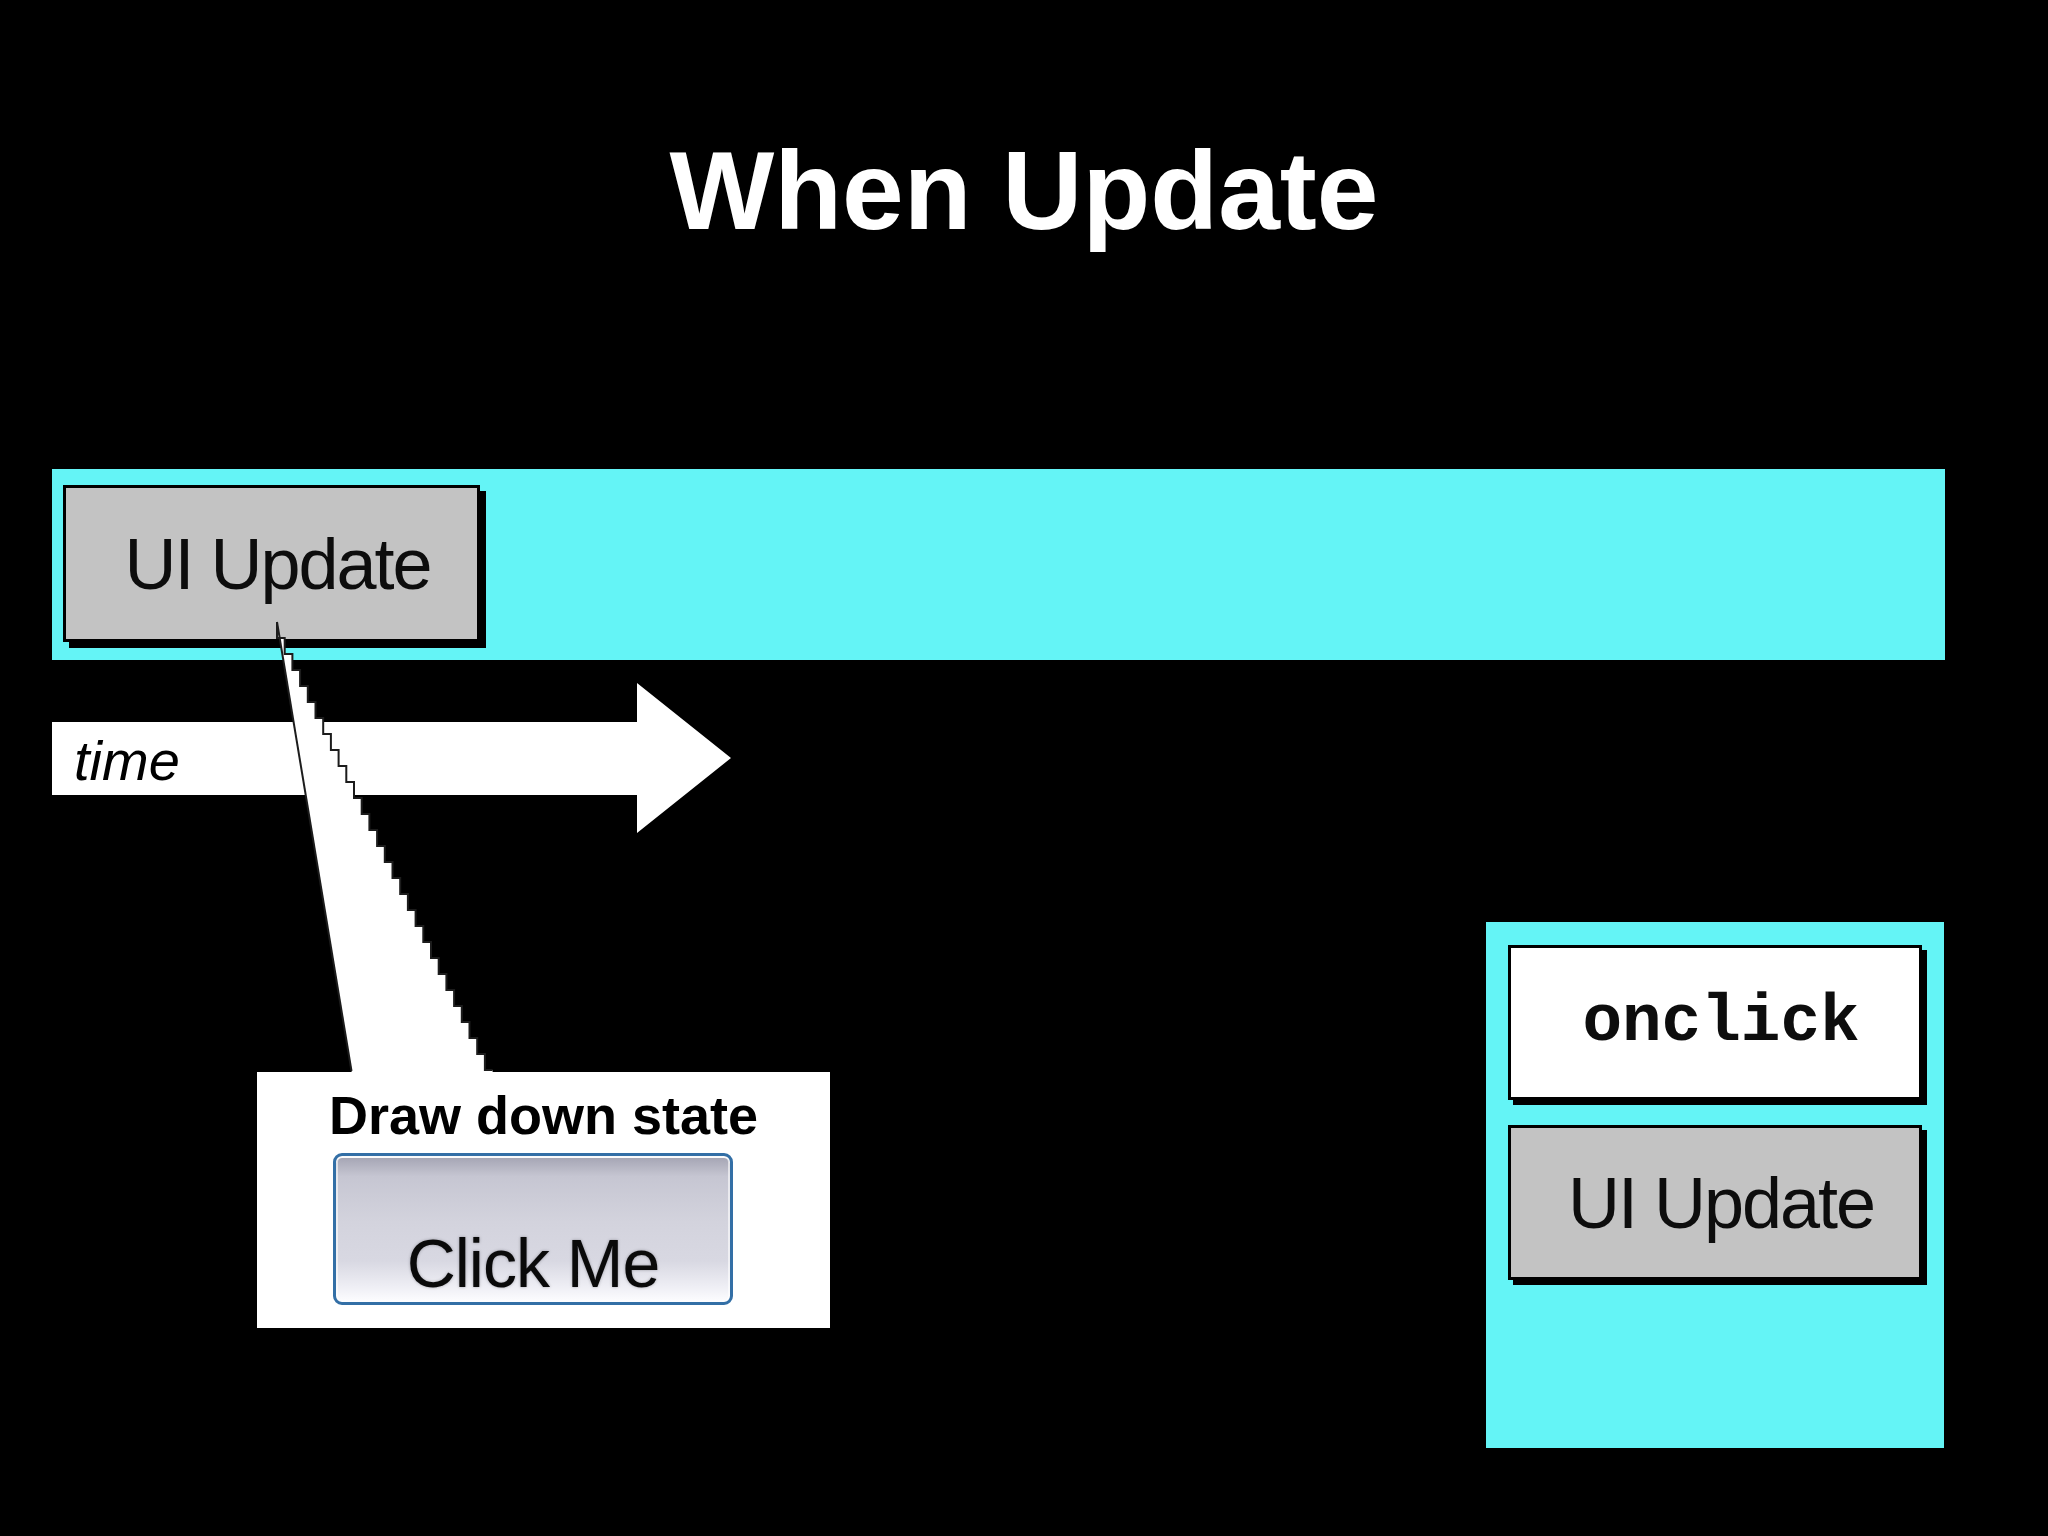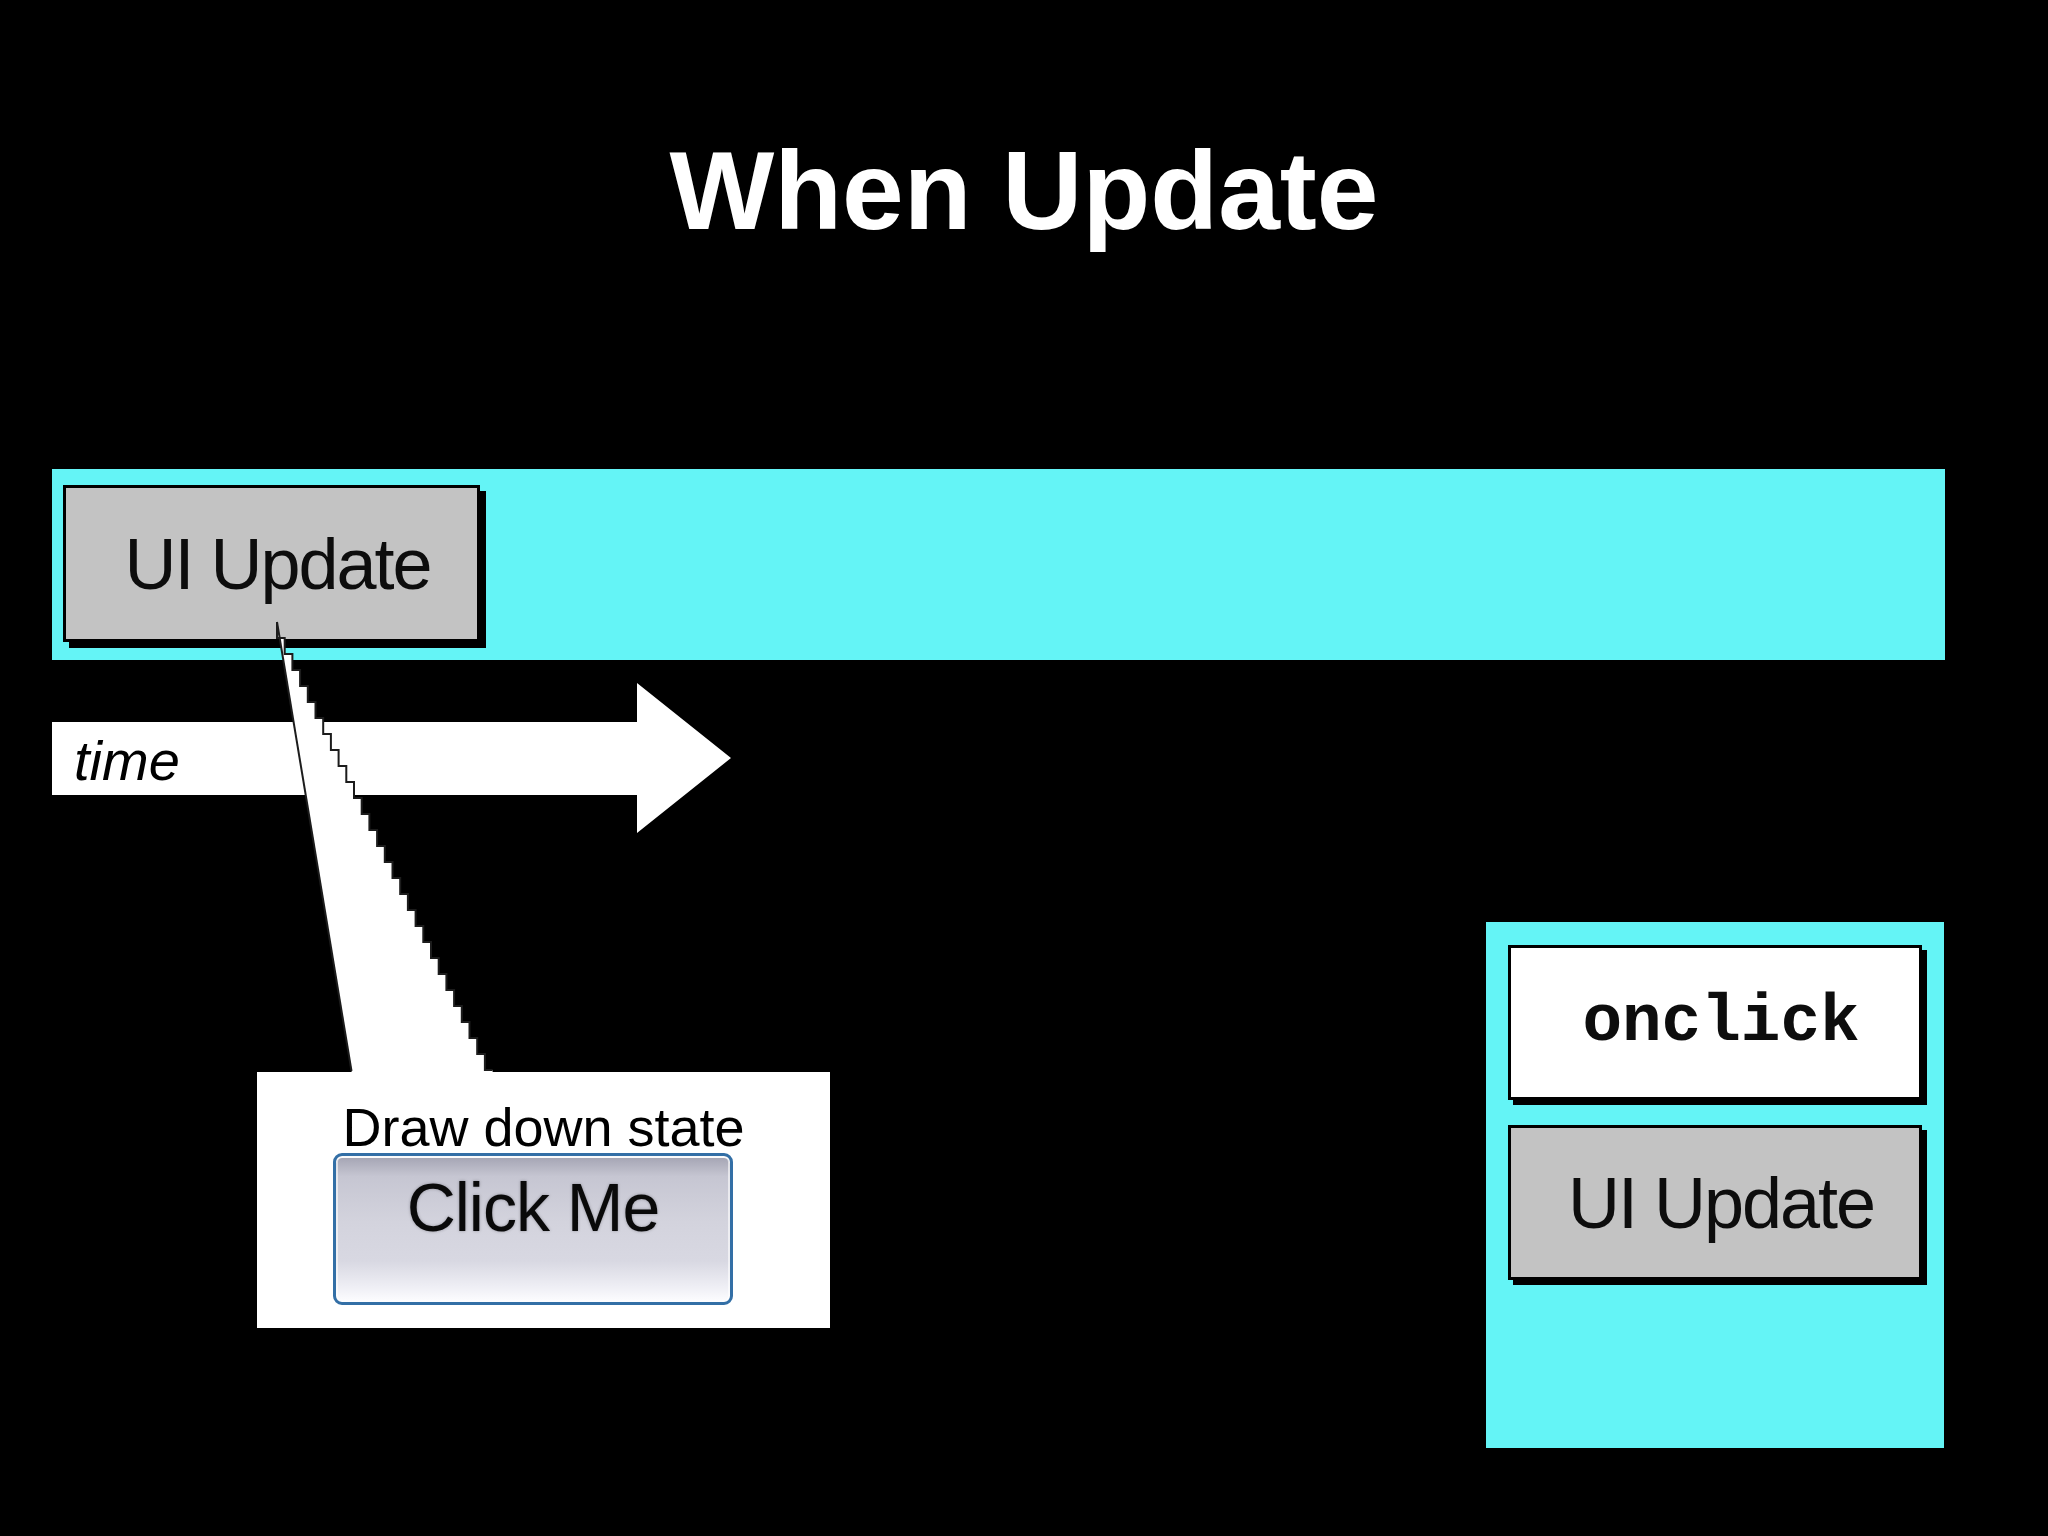--- a/index.html
+++ b/index.html
@@ -43,33 +43,33 @@
 
   
   .wedge-svg{position:absolute;left:0;top:0;width:2048px;height:1536px;pointer-events:none;}
 
   
   .callout{
     position:absolute;left:257px;top:1072px;width:573px;height:256px;
     background:#ffffff;
   }
   .callout-caption{
-    margin:12px;padding-top:14px;text-align:center;color:#000;
-    font-size:54px;line-height:1.1;
+    margin:0;padding-top:14px;text-align:center;color:#000;
+    font-size:54px;line-height:1.1;font-weight:bold;
   }
   .click-me{
     position:absolute;left:76px;top:81px;width:400px;height:152px;
     box-sizing:border-box;border:3px solid #336fa6;border-radius:9px;
     background:linear-gradient(180deg,#a3a3b2 0%,#c6c6d2 14%,#d3d3dd 45%,#d8d8e2 72%,#efeff5 90%,#fdfdff 100%);
     box-shadow:inset 0 2px 0 rgba(255,255,255,.95), inset 2px 0 0 rgba(255,255,255,.6), inset -2px 0 0 rgba(255,255,255,.6);
-    display:flex;align-items:flex-start;justify-content:center;
+    display:flex;align-items:flex-end;justify-content:center;
     font-family:"Liberation Sans", sans-serif;
     font-size:68px;letter-spacing:-1px;color:#0a0a0a;
     text-shadow:0 0 3px rgba(25,25,35,.35);
-    padding:12px;cursor:pointer;
+    padding:0;cursor:pointer;
   }
 
   
   .event-panel{
     position:absolute;left:1486px;top:922px;width:458px;height:526px;
     background:#64f4f6;
   }
   .onclick-box{
     left:22px;top:23px;width:414px;height:155px;background:#ffffff;
     box-shadow:5px 5px 0 #000;

